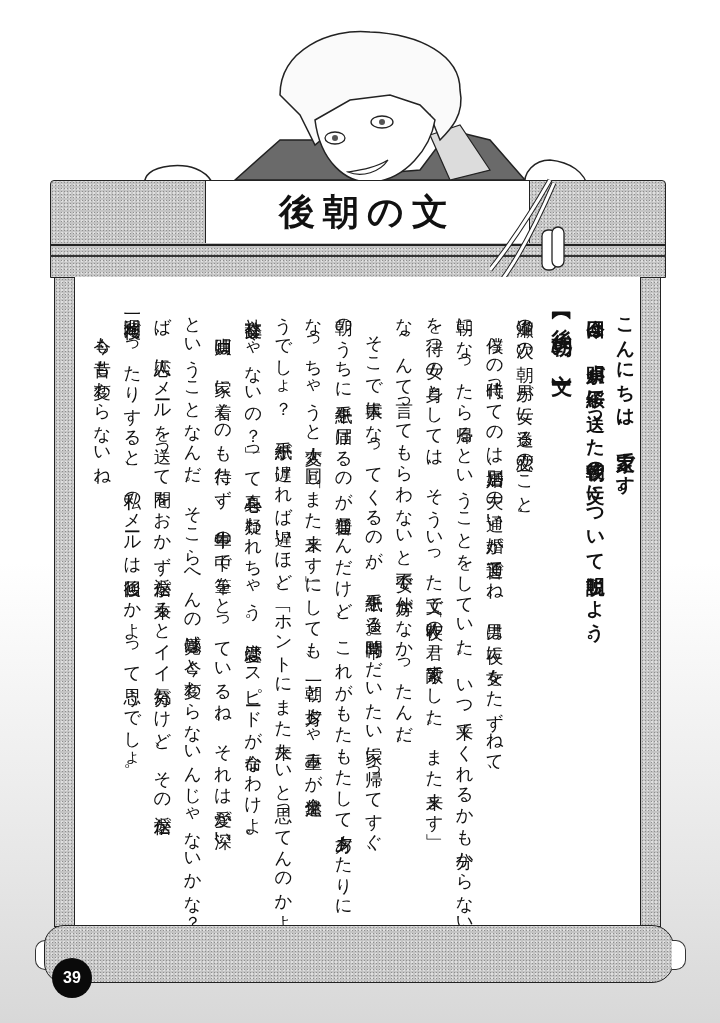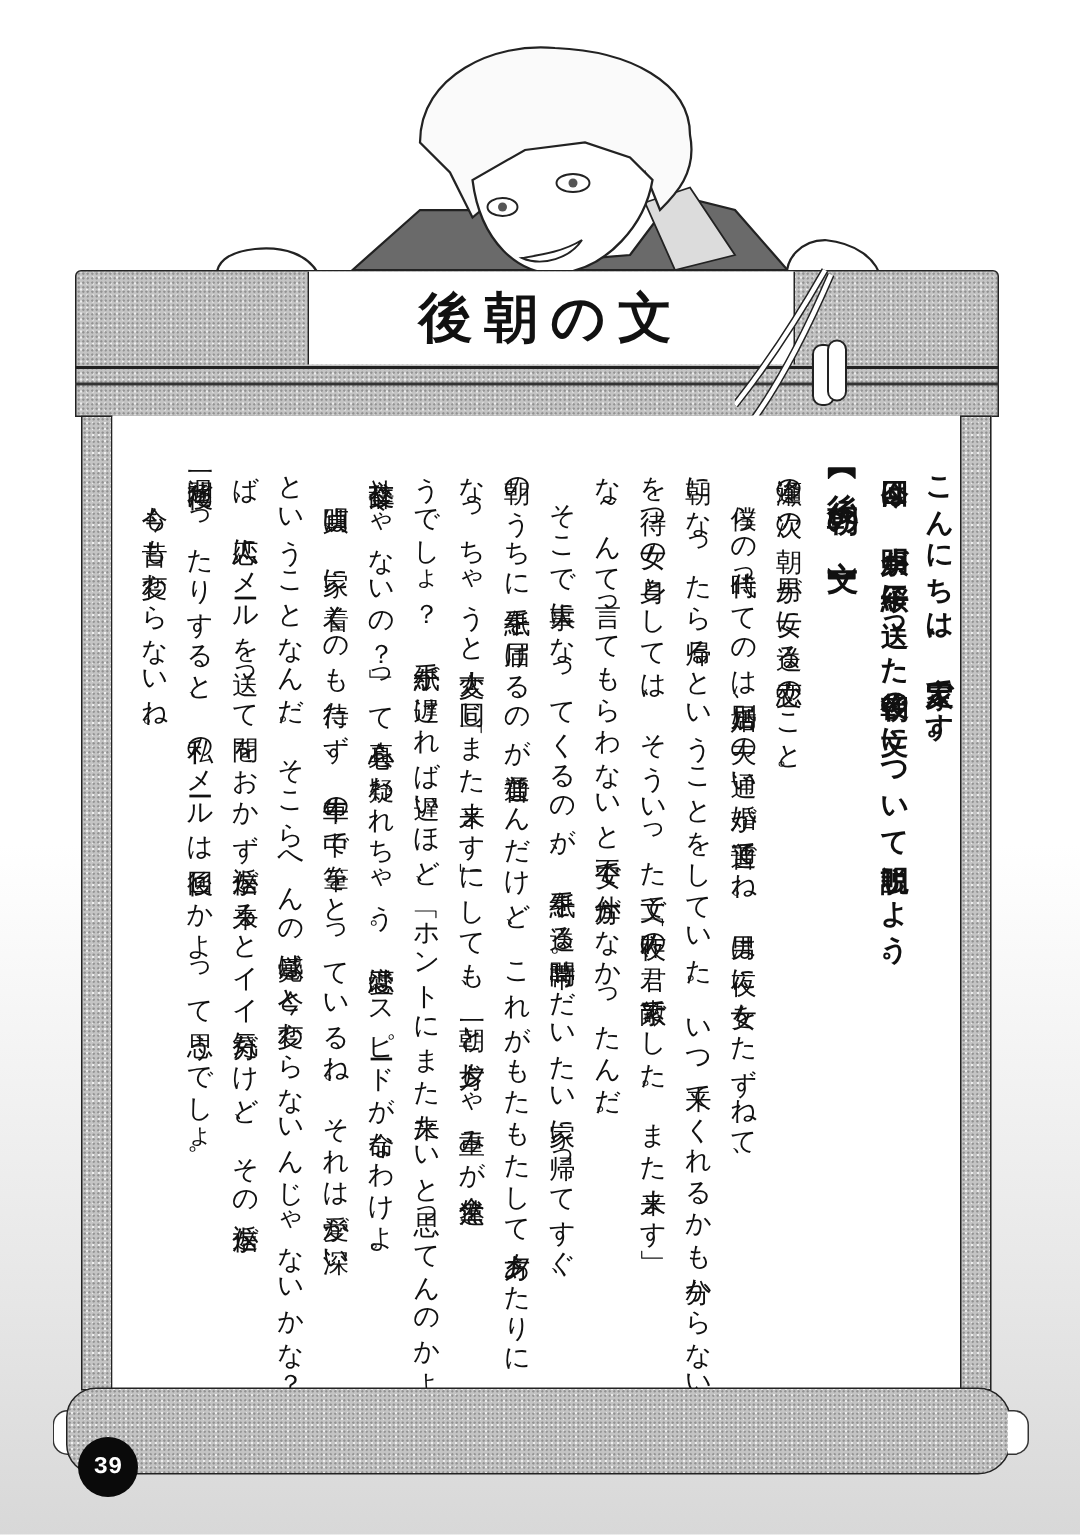--- a/index.html
+++ b/index.html
@@ -61,21 +61,21 @@
       position: absolute; left: 35px; top: 940px; width: 14px; height: 30px;
       background: #fff; border: 1.5px solid #333; border-radius: 10px 0 0 10px; border-right: none;
     }
     .roller-cap-right {
       position: absolute; left: 672px; top: 940px; width: 14px; height: 30px;
       background: #fff; border: 1.5px solid #333; border-radius: 0 10px 10px 0; border-left: none;
     }
     .page-number {
       position: absolute; left: 52px; top: 958px; width: 40px; height: 40px;
       border-radius: 50%; background: #0a0a0a; color: #fff;
-      font-family: Liberation Mono, monospace; font-weight: bold; font-size: 16px;
+      font-family: Liberation Sans, sans-serif; font-weight: bold; font-size: 16px;
       display: flex; align-items: center; justify-content: center;
     }
 
     
     .cord { position: absolute; left: 490px; top: 175px; width: 110px; height: 110px; }
 
     
     .text-area {
       position: absolute; left: 80px; top: 305px; width: 560px; height: 600px;
       writing-mode: vertical-rl;

